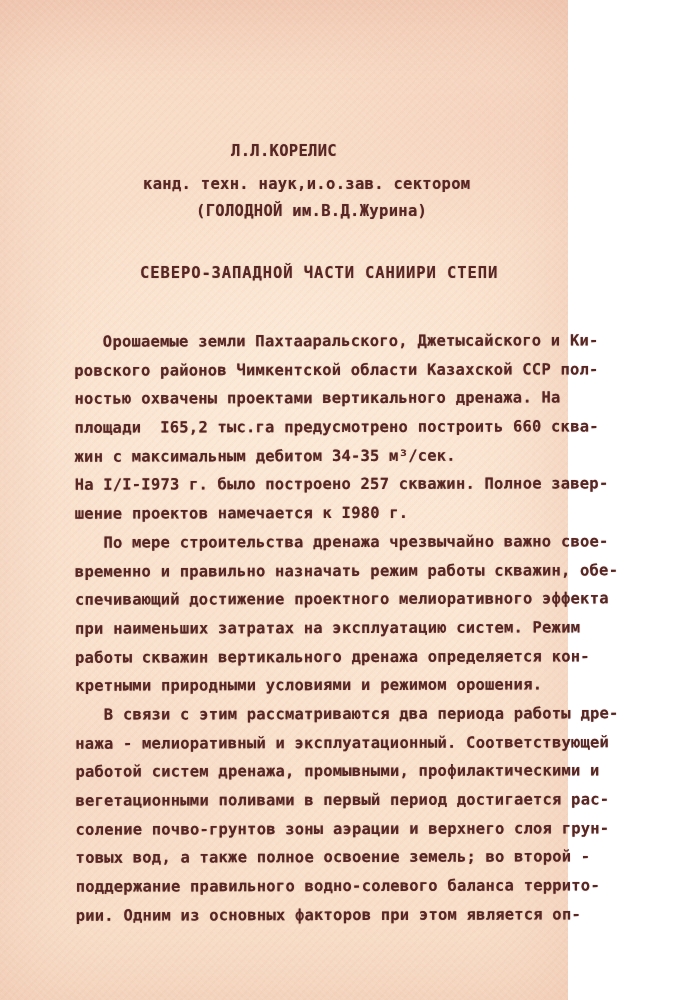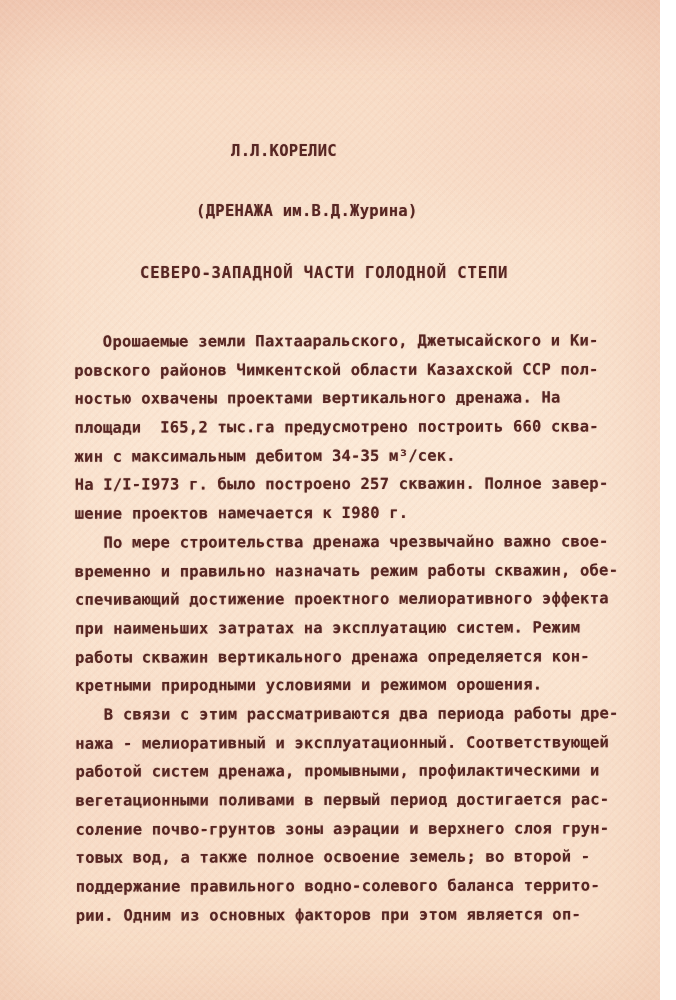--- a/index.html
+++ b/index.html
@@ -4,21 +4,21 @@
 <style>
   html, body {
     margin: 0;
     padding: 0;
     width: 676px;
     height: 1000px;
     overflow: hidden;
   }
   .page {
     position: relative;
-    width: 660px;
+    width: 568px;
     height: 1000px;
     background:
       radial-gradient(ellipse 420px 300px at 52% 38%, rgba(255,244,228,0.50), rgba(255,244,228,0) 70%),
       radial-gradient(ellipse 300px 200px at 18% 78%, rgba(243,205,185,0.35), rgba(243,205,185,0) 70%),
       radial-gradient(ellipse 260px 180px at 85% 12%, rgba(242,200,180,0.40), rgba(242,200,180,0) 70%),
       radial-gradient(ellipse 300px 220px at 78% 60%, rgba(255,240,222,0.35), rgba(255,240,222,0) 70%),
       linear-gradient(180deg, #f4d0ba 0%, #f8dcc6 8%, #fae3cf 45%, #f9e1cc 80%, #f8ddc6 100%);
     box-shadow: inset 0 0 90px rgba(229,176,152,0.45);
     font-family: "DejaVu Sans Mono", "Liberation Mono", monospace;
     font-weight: bold;
@@ -59,25 +59,26 @@
   }
   .title-line { letter-spacing: 0.9px; }
 </style>
 </head>
 <body>
 
 <div class="page">
 
   <div class="txt" style="left:231px; top:144px;">Л.Л.КОРЕЛИС</div>
 
+  <div class="txt" style="left:143px; top:177px;">канд. техн. наук,и.о.зав. сектором</div>
 
-  <div class="txt" style="left:196px; top:204px;">(ДРЕНАЖА им.В.Д.Журина)</div>
+  <div class="txt" style="left:196px; top:204px;">(ГОЛОДНОЙ им.В.Д.Журина)</div>
 
 
-  <div class="txt title-line" style="left:140px; top:266px;">СЕВЕРО-ЗАПАДНОЙ ЧАСТИ ГОЛОДНОЙ СТЕПИ</div>
+  <div class="txt title-line" style="left:140px; top:266px;">СЕВЕРО-ЗАПАДНОЙ ЧАСТИ САНИИРИ СТЕПИ</div>
 
   <div class="body-block">
     <div class="line">   Орошаемые земли Пахтааральского, Джетысайского и Ки-</div>
     <div class="line">ровского районов Чимкентской области Казахской ССР пол-</div>
     <div class="line">ностью охвачены проектами вертикального дренажа. На</div>
     <div class="line">площади  I65,2 тыс.га предусмотрено построить 660 сква-</div>
     <div class="line">жин с максимальным дебитом 34-35 м³/сек.</div>
     <div class="line">На I/I-I973 г. было построено 257 скважин. Полное завер-</div>
     <div class="line">шение проектов намечается к I980 г.</div>
     <div class="line">   По мере строительства дренажа чрезвычайно важно свое-</div>

